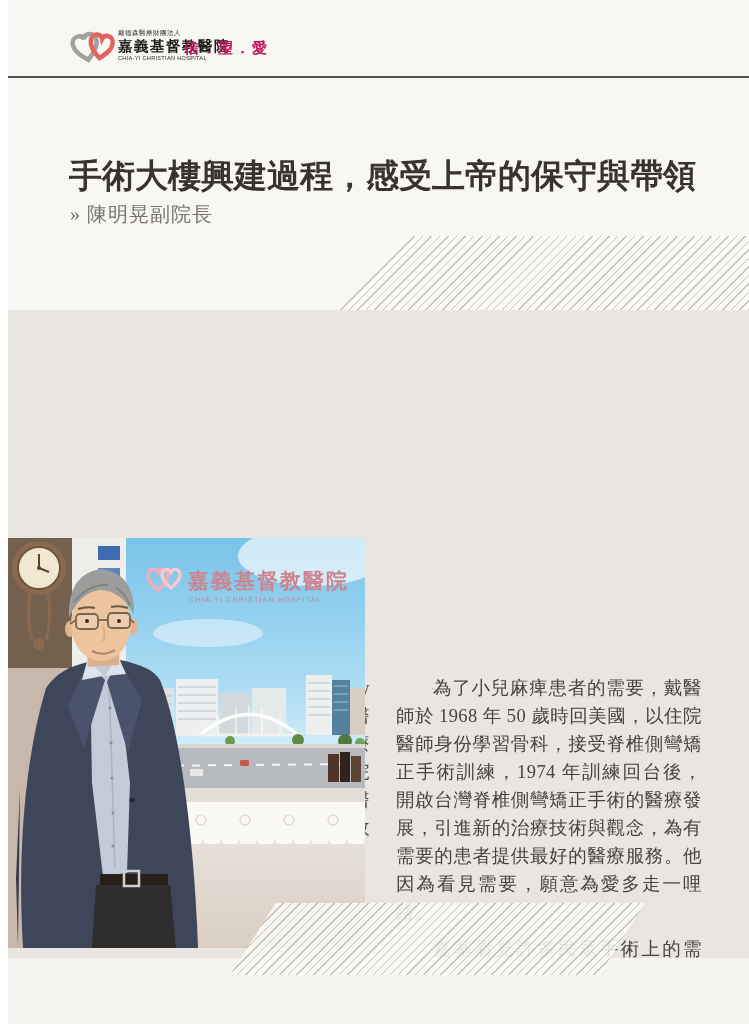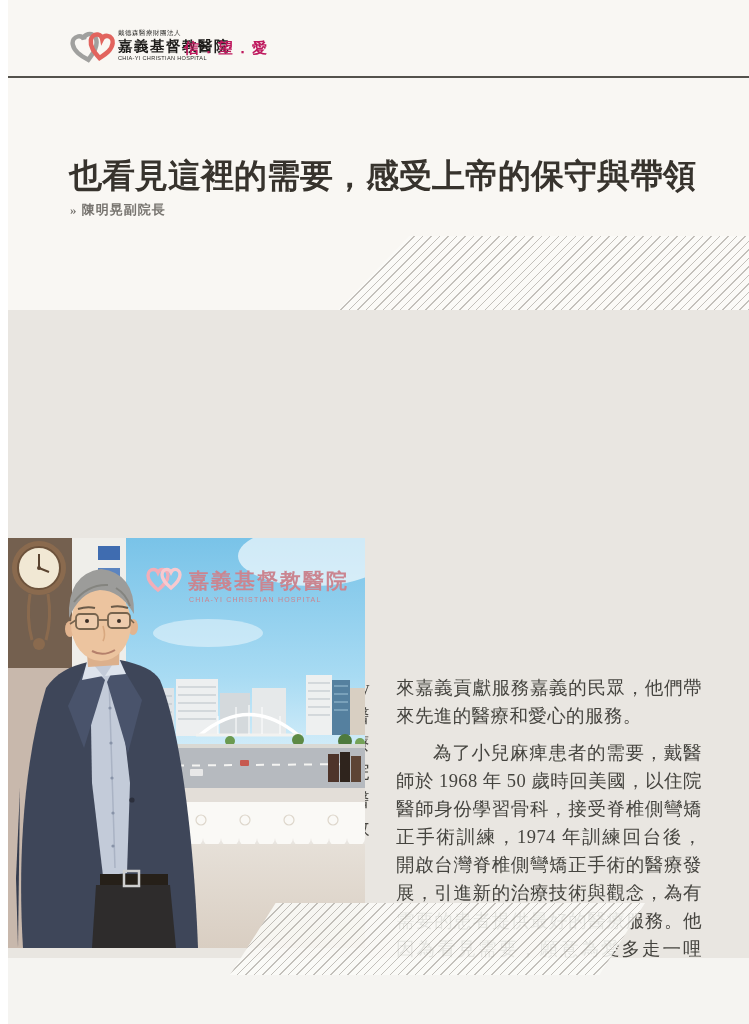--- a/index.html
+++ b/index.html
@@ -17,21 +17,21 @@
   .logo-text { position:absolute; left:110px; top:29px; width:120px; font-family:"Liberation Sans","DejaVu Sans",sans-serif; color:#1d1c1a; }
   .logo-foundation { font-size:6.5px; letter-spacing:.5px; }
   .logo-hospital   { font-size:14.5px; font-weight:bold; letter-spacing:1.5px; line-height:17px; }
   .logo-en         { font-size:5.6px; letter-spacing:.3px; color:#2a2926; }
   .motto { position:absolute; left:176px; top:39px; font-size:15px; letter-spacing:2px; color:#be185d; font-weight:bold; }
   .header-rule { position:absolute; left:0; top:76px; width:749px; height:2px; background:#54524c; }
 
   
   .title1 { position:absolute; left:61px; top:104px; font-size:40px; font-weight:bold; letter-spacing:4px; color:#37332d; }
   .title2 { position:absolute; left:61px; top:154px; font-size:33px; font-weight:bold; letter-spacing:0px; color:#37332d; }
-  .byline { position:absolute; left:62px; top:201px; font-size:13px; color:#76736e; letter-spacing:1px;font-weight:bold; }
+  .byline { position:absolute; left:62px; top:201px; font-size:20px; color:#76736e; letter-spacing:1px; }
 
   
   .stripes { background-color:#fbfaf7;
              background-image:repeating-linear-gradient(-45deg, rgba(150,145,138,.55) 0 1px, rgba(0,0,0,0) 1px 6px); }
   .stripes-top { position:absolute; left:330px; top:236px; width:419px; height:74px;
                  clip-path:polygon(17% 0,100% 0,100% 100%,0 100%); }
   .stripes-mid { position:absolute; left:222px; top:903px; width:415px; height:72px; z-index:6;
                  clip-path:polygon(11% 0,100% 0,89% 100%,0 100%);
                  background-color:rgba(251,250,247,.88); }
 
@@ -68,34 +68,33 @@
     <div class="logo-text">
       <div class="logo-foundation">戴德森醫療財團法人</div>
       <div class="logo-hospital">嘉義基督教醫院</div>
       <div class="logo-en">CHIA-YI CHRISTIAN HOSPITAL</div>
     </div>
 
     <div class="motto">信．望．愛</div>
 
     <div class="header-rule"></div>
 
-    <h2 class="title2">也看見這裡的需要，感受上帝的保守與帶領</h2>
+    <h2 class="title2">手術大樓興建過程，感受上帝的保守與帶領</h2>
     <div class="byline">» 陳明晃副院長</div>
 
     <div class="stripes stripes-top"></div>
   </div>
 
   <div class="band-main">
 
     <div class="col col-left">
       <p>嘉基創院長長戴德森（Marcy Leroy Ditmanson, 1919-2000）醫師，1958年來到嘉義，他看見醫療缺乏的需要，從診所、30 床的醫院開始，他的付出奉獻感動具有醫師、藥師、護理背景等外國傳教師，也看見這裡的需要，陸續</p>
     </div>
 
     <div class="col col-right">
-      <p class="no-indent">來嘉義貢獻服務嘉義的民眾，他們帶來先進的醫療和愛心的服務。</p>
       <p>為了小兒麻痺患者的需要，戴醫師於 1968 年 50 歲時回美國，以住院醫師身份學習骨科，接受脊椎側彎矯正手術訓練，1974 年訓練回台後，開啟台灣脊椎側彎矯正手術的醫療發展，引進新的治療技術與觀念，為有需要的患者提供最好的醫療服務。他因為看見需要，願意為愛多走一哩路。</p>
       <p>嘉基看見許多民眾手術上的需要，興建新的獨棟手術大樓，符合現代化科技的新式、具未來性的手術房，參訪、引進日本最新設計，迎接高科技、智能化及手術軟體儀器設備之進用，提昇雲嘉南地區手術病患之醫療安全及品質，希望能藉此吸引進更多優秀醫師投入，持續邁向醫學中心。</p>
 
     </div>
   </div>
 
   <figure class="photo">
     <svg viewBox="0 0 357 410">
       <defs>
         <linearGradient id="sky" x1="0" y1="0" x2="0" y2="1">

